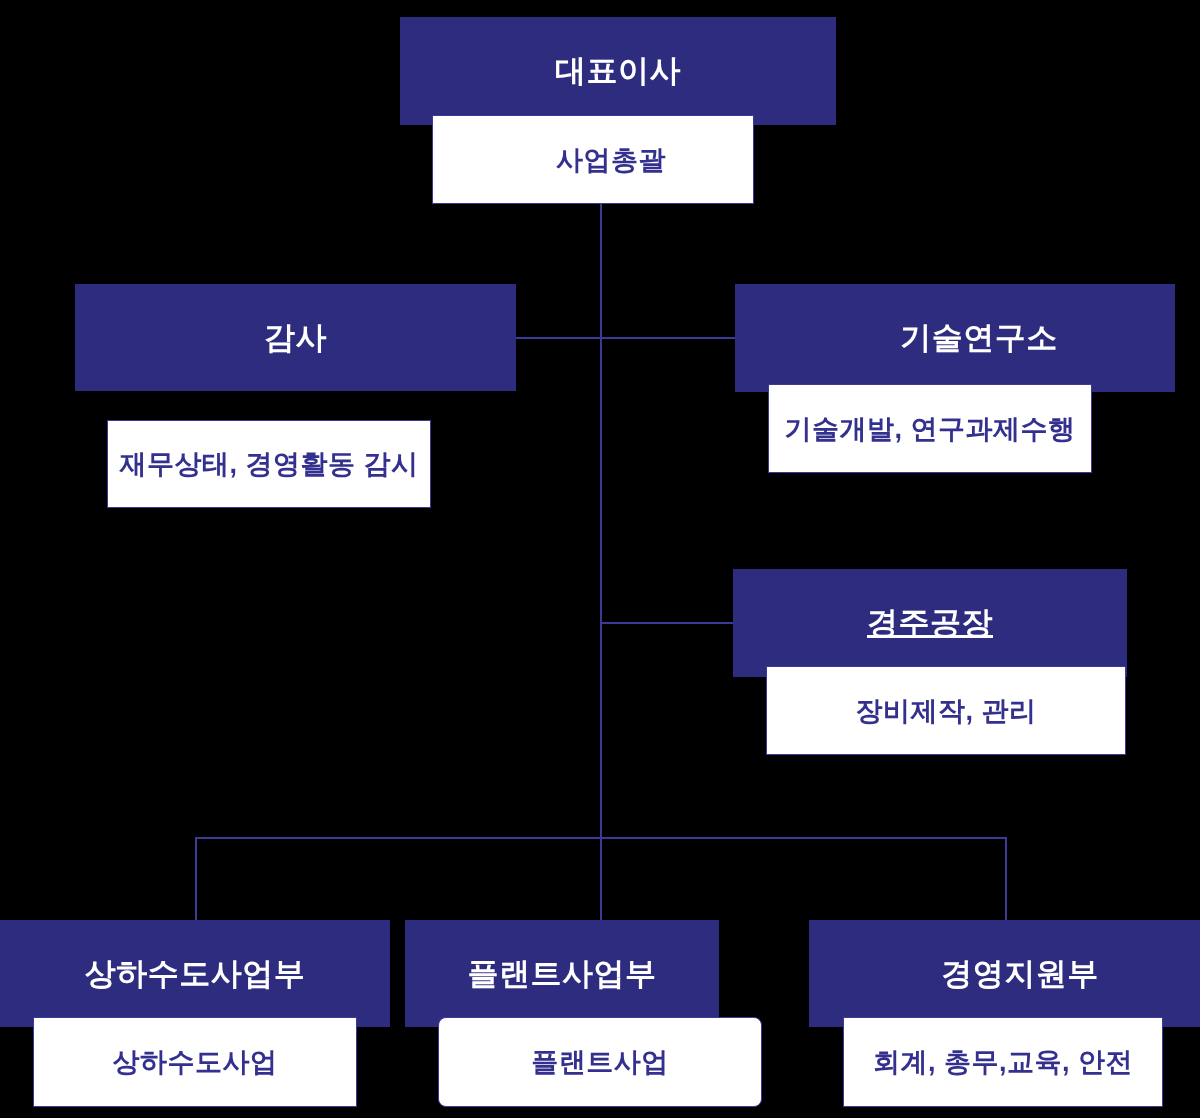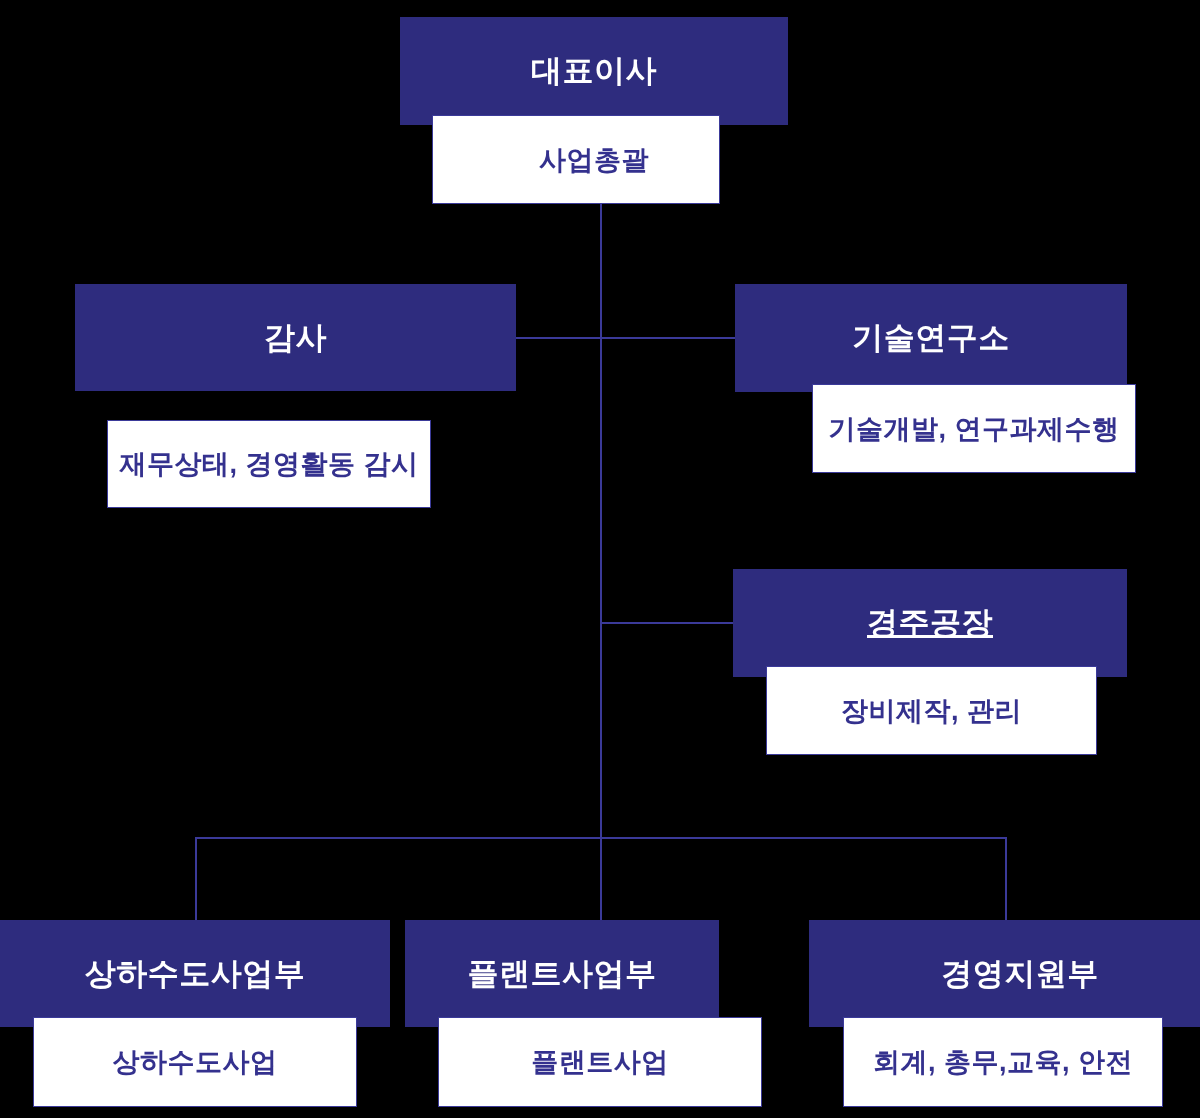--- a/index.html
+++ b/index.html
@@ -43,32 +43,32 @@
     z-index: 2;
     text-align: center;
   }
   .line {
     position: absolute;
     background: #3b3a99;
     z-index: 0;
   }
 
   
-  .ceo-hdr      { left: 400px; top: 17px;  width: 388px; height: 108px; }
-  .ceo-sub      { left: 432px; top: 115px; width: 288px; height: 89px; padding-left: 36px;  }
+  .ceo-hdr      { left: 400px; top: 17px;  width: 436px; height: 108px; }
+  .ceo-sub      { left: 432px; top: 115px; width: 322px; height: 89px; padding-left: 36px;  }
   .audit-hdr    { left: 75px;  top: 284px; width: 441px; height: 107px; }
   .audit-sub    { left: 107px; top: 384px; width: 324px; height: 88px; margin-top: 36px;  }
-  .research-hdr { left: 735px; top: 284px; width: 392px; height: 108px; }
-  .research-sub { left: 768px; top: 384px; width: 324px; height: 89px; margin-left: 44px;  }
+  .research-hdr { left: 735px; top: 284px; width: 392px; height: 108px; padding-left: 48px; }
+  .research-sub { left: 768px; top: 384px; width: 324px; height: 89px;  }
   .factory-hdr  { left: 733px; top: 569px; width: 394px; height: 108px; text-decoration: underline; }
-  .factory-sub  { left: 766px; top: 666px; width: 331px; height: 89px;  }
+  .factory-sub  { left: 766px; top: 666px; width: 360px; height: 89px;  }
   .water-hdr    { left: 0px;   top: 920px; width: 390px; height: 107px; }
   .water-sub    { left: 33px;  top: 1017px; width: 324px; height: 90px; }
   .plant-hdr    { left: 405px; top: 920px; width: 314px; height: 107px; }
-  .plant-sub    { left: 438px; top: 1017px; width: 324px; height: 90px; }
+  .plant-sub    { left: 438px; top: 1017px; width: 324px; height: 90px; border-radius: 8px; }
   .support-hdr  { left: 809px; top: 920px; width: 422px; height: 107px; }
   .support-sub  { left: 843px; top: 1017px; width: 320px; height: 90px; }
 
   
   .line-v-main    { left: 600px;  top: 204px; width: 1.5px; height: 716px; }
   .line-h-top     { left: 463px;  top: 337px; width: 272px; height: 1.5px; }
   .line-h-factory { left: 601px;  top: 622px; width: 132px; height: 1.5px; }
   .line-h-bottom  { left: 195px;  top: 837px; width: 811px; height: 1.5px; }
   .line-v-left    { left: 195px;  top: 837px; width: 1.5px; height: 83px;  }
   .line-v-right   { left: 1005px; top: 837px; width: 1.5px; height: 83px;  }

